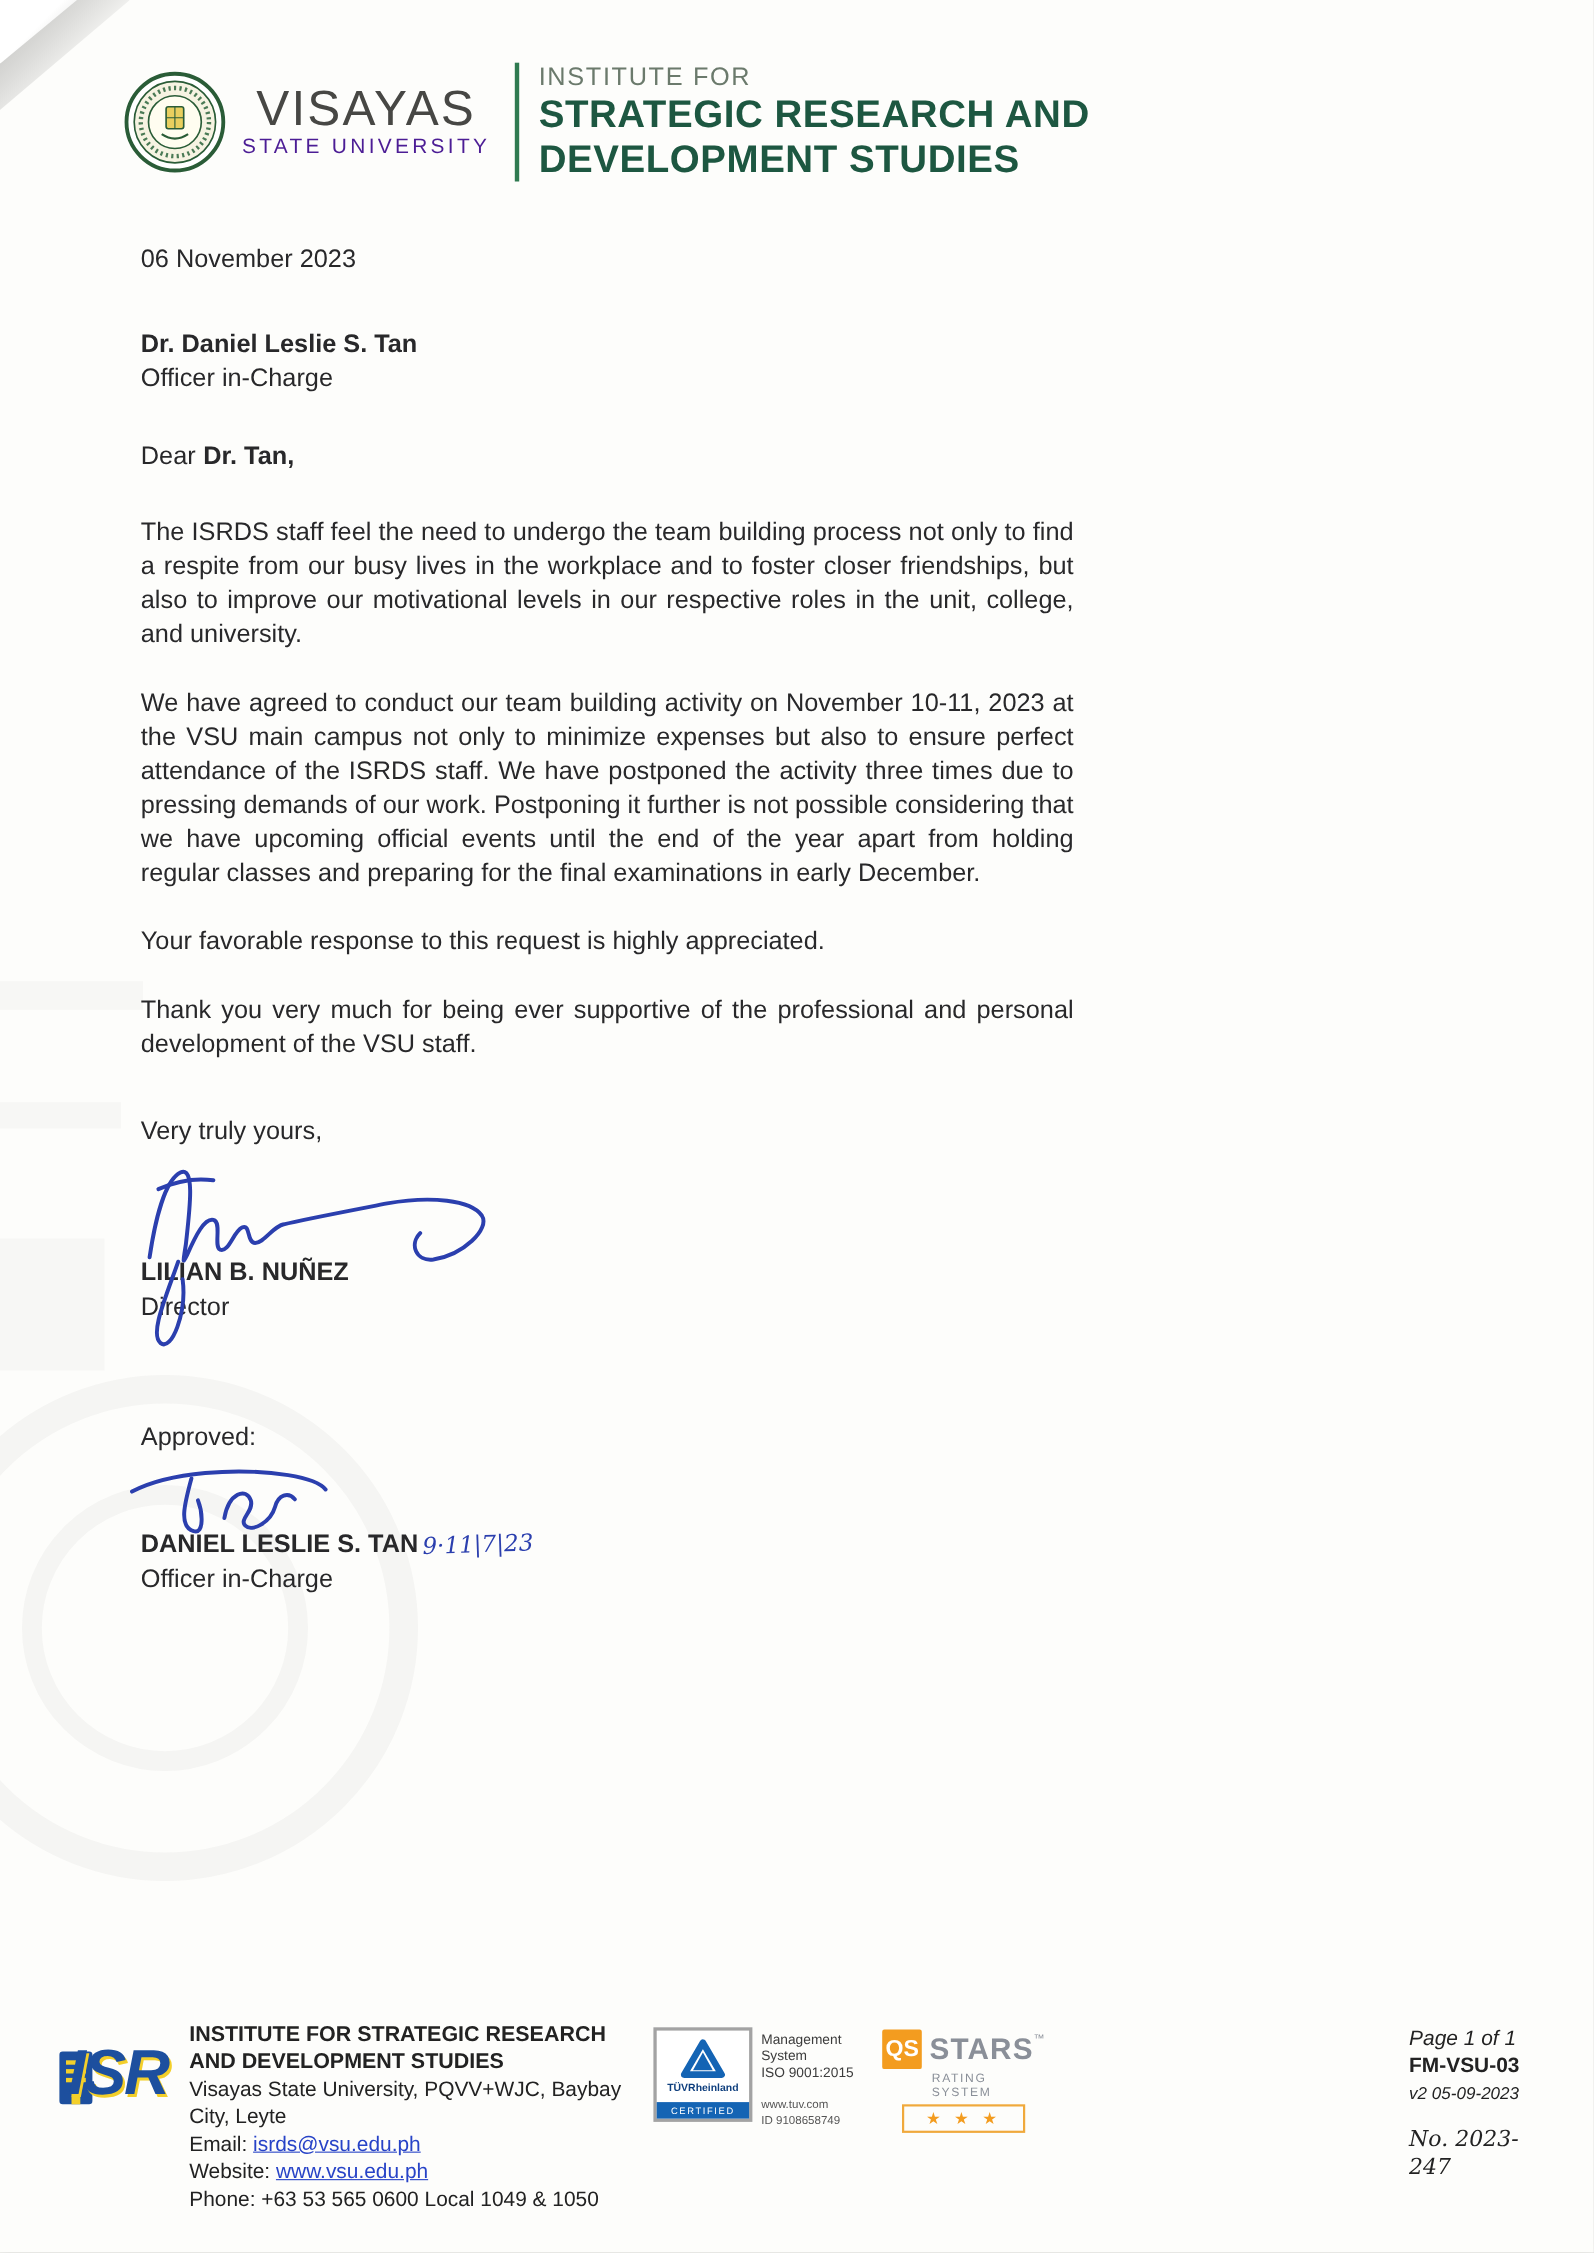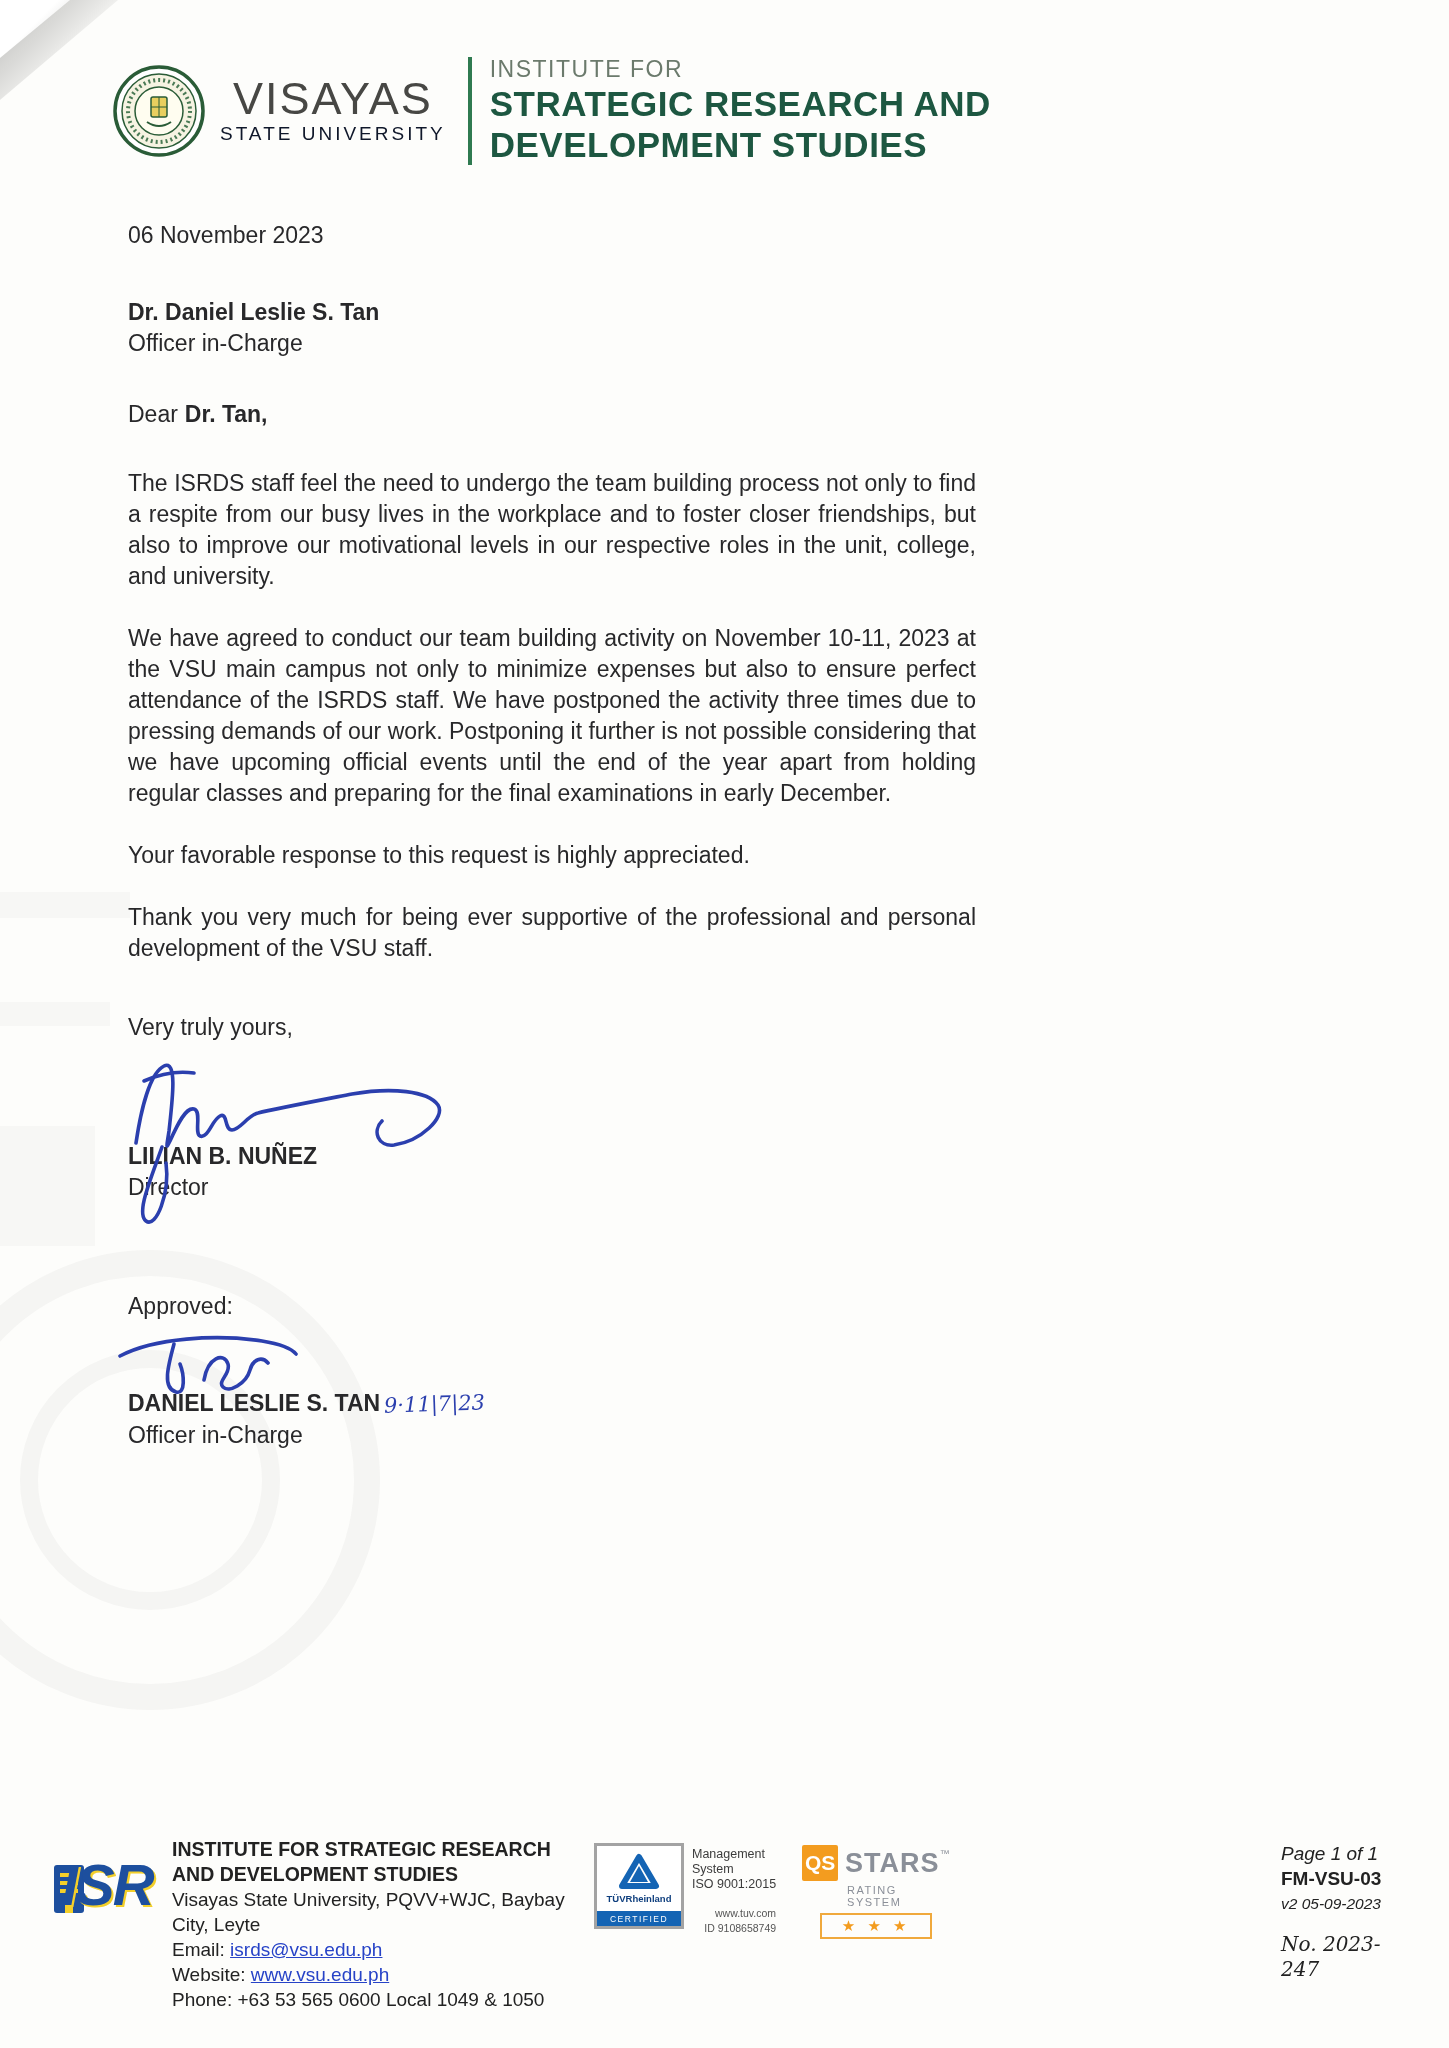--- a/index.html
+++ b/index.html
@@ -41,21 +41,21 @@
     margin:56px 0 0 112px;
     position:relative; z-index:2;
   }
   .seal { width:94px; height:94px; flex:0 0 auto; }
   .uni-block { margin-left:14px; margin-right:22px; text-align:center; }
   .uni-word {
     font-size:45px; letter-spacing:2px; color:#474744;
     font-weight:500; line-height:1;
   }
   .uni-sub {
-    font-size:19px; letter-spacing:3px; color:#0f172a;
+    font-size:19px; letter-spacing:3px; color:#4c1d95;
     margin-top:2px;
   }
   .lh-divider { width:4px; height:108px; background:#2f7a50; flex:0 0 auto; }
   .institute { margin-left:18px; }
   .inst-pre { font-size:23px; letter-spacing:1.5px; color:#6b7a6c; }
   .inst-line {
     font-size:35px; font-weight:bold; color:#1d5741;
     letter-spacing:.5px; line-height:1.18;
   }
 
@@ -112,21 +112,21 @@
     padding-top:6px; position:relative;
   }
   .tuv-brand { font-size:9.5px; font-weight:bold; color:#0f3f7e; margin-top:1px; }
   .tuv-ribbon {
     position:absolute; bottom:0; left:0; right:0; height:15px;
     background:#1464b4; color:#fff; font-size:8.5px; letter-spacing:1.5px;
     display:flex; align-items:center; justify-content:center;
   }
   .tuv-meta { margin-left:8px; font-size:12.5px; line-height:15px; color:#3c3c3c; padding-top:4px; }
   .tuv-meta .std { margin-bottom:14px; }
-  .tuv-meta .tiny { font-size:10.5px; color:#555;text-align:right; }
+  .tuv-meta .tiny { font-size:10.5px; color:#555; }
 
   .qs-wrap { margin-left:26px; margin-top:8px; width:150px; }
   .qs-row { display:flex; align-items:center; }
   .qs-box {
     width:36px; height:36px; background:#f39c1f; color:#fff;
     font-weight:bold; font-size:21px; display:flex; align-items:center; justify-content:center;
     border-radius:2px;
   }
   .qs-stars-word { font-size:27px; font-weight:bold; color:#8a8f98; margin-left:7px; letter-spacing:1px; }
   .qs-tm { font-size:10px; color:#8a8f98; align-self:flex-start; margin-top:3px; }

